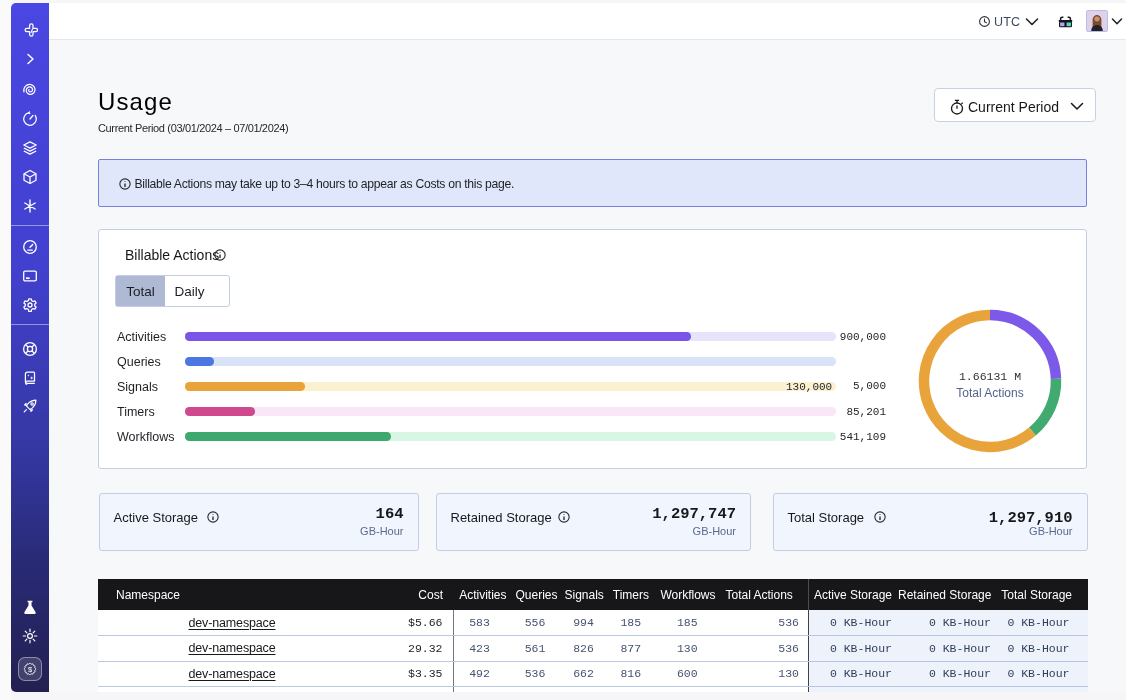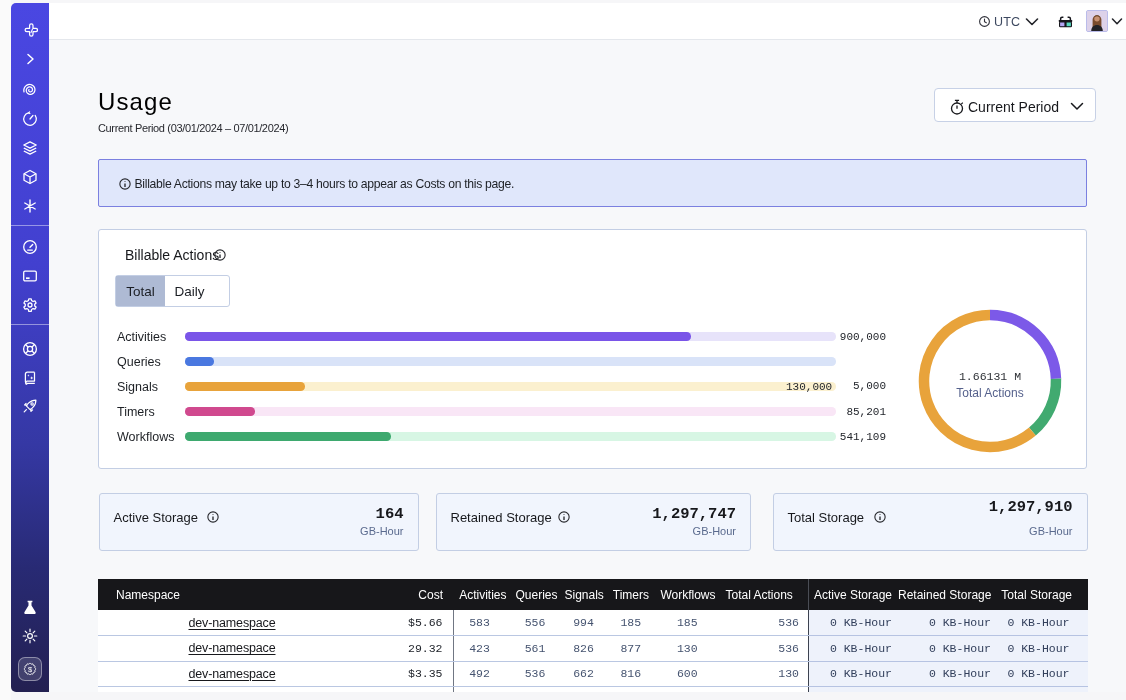--- a/index.html
+++ b/index.html
@@ -253,21 +253,21 @@
       <span class="abs mono" style="right:14px; top:13px; font-size:15.5px; line-height:15.5px; font-weight:700; color:#17181c;">1,297,747</span>
       <span class="abs" style="right:14px; top:31.5px; font-size:11px; line-height:11px; color:#5a6a8e;">GB-Hour</span>
     </div>
     <div class="abs" style="left:772.5px; top:493px; width:315px; height:58px; background:#f1f5fd; border:1px solid #c3cee4; border-radius:3px;">
       <span class="abs" style="left:14px; top:16px; font-size:13px; font-weight:500; color:#17181c;">Total Storage</span>
       <svg class="abs" style="left:100px; top:17px;" width="12" height="12" viewBox="0 0 12 12" fill="none" stroke="#26272c" stroke-width="1.1">
           <circle cx="6" cy="6" r="5.15"></circle>
           <path d="M6 5.6 V9" stroke-width="1.35"></path>
           <path d="M6 3.1 v0.4" stroke-width="1.6"></path>
         </svg>
-      <span class="abs mono" style="right:14px; top:6px; font-size:15.5px; line-height:15.5px; font-weight:700; color:#17181c;">1,297,910</span>
+      <span class="abs mono" style="right:14px; top:17px; font-size:15.5px; line-height:15.5px; font-weight:700; color:#17181c;">1,297,910</span>
       <span class="abs" style="right:14px; top:31.5px; font-size:11px; line-height:11px; color:#5a6a8e;">GB-Hour</span>
     </div>
   </div>
 
   <div id="tablewrap" class="abs" style="left:98px; top:579px; width:990px; height:112.5px; overflow:hidden;">
     <table style="border-collapse:collapse; table-layout:fixed; width:990px;">
       <colgroup>
         <col style="width:250px">
           <col style="width:105px">
           <col style="width:62.5px">

